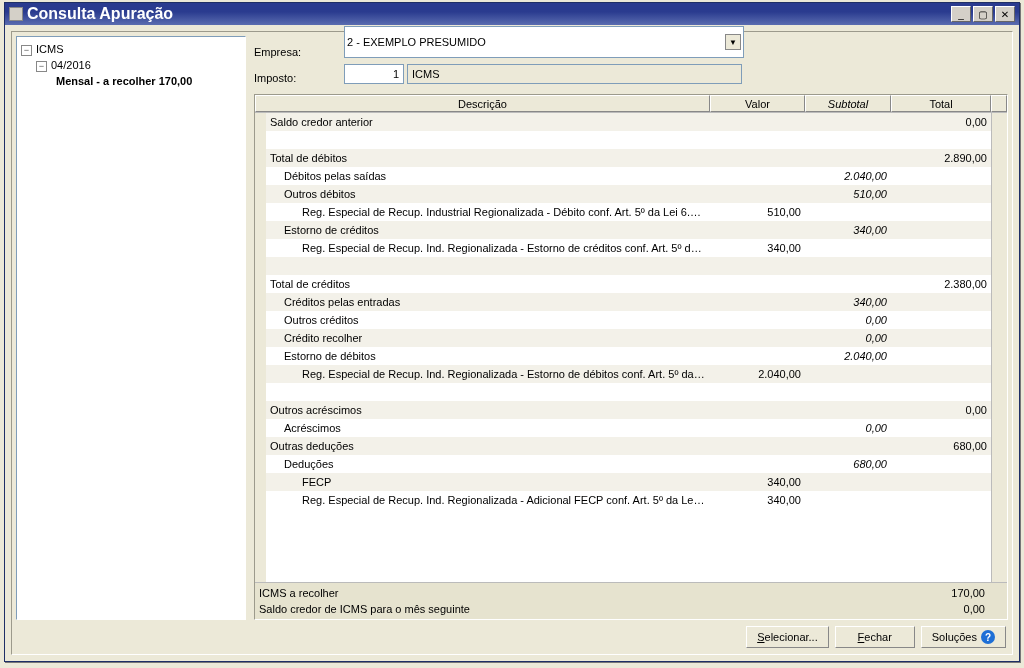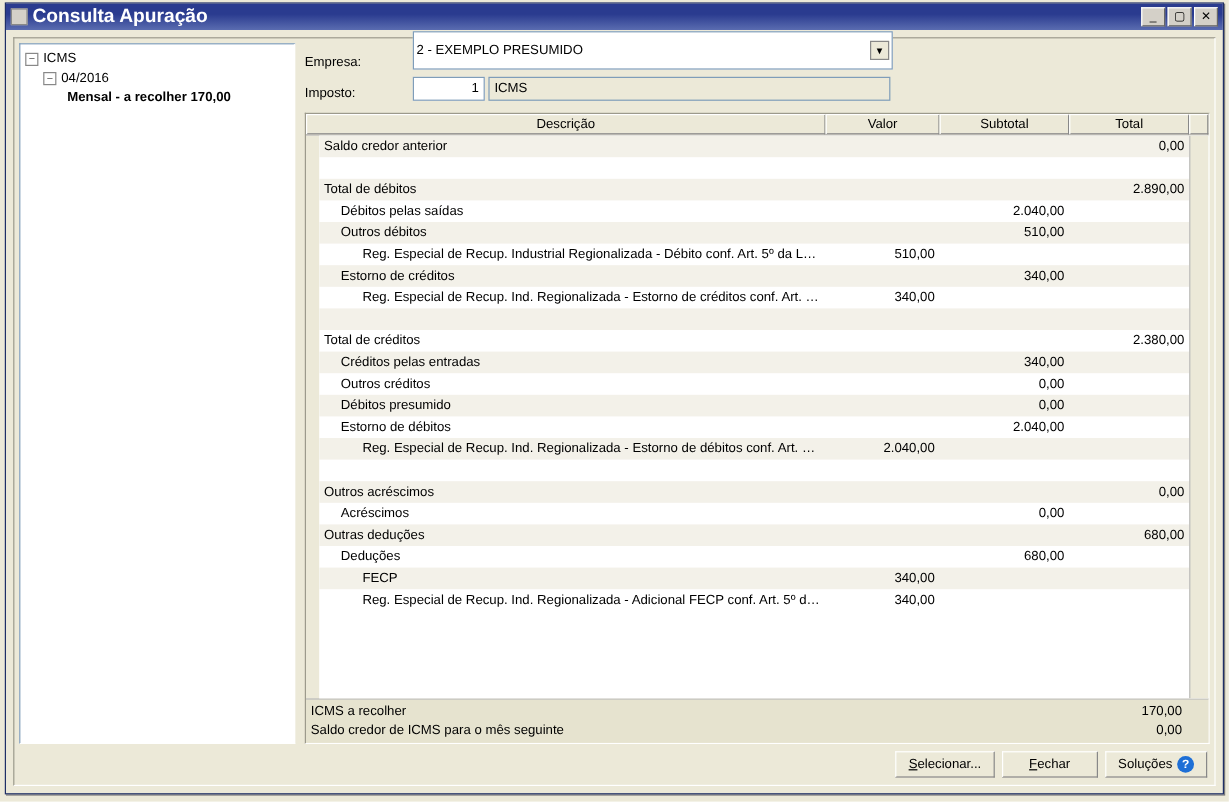--- a/index.html
+++ b/index.html
@@ -114,21 +114,21 @@
     display:flex; height:18px; background:#ece9d8;
     border-bottom:1px solid #bbb;
   }
   .th {
     border:1px solid #fff; border-right-color:#888; border-bottom-color:#888;
     display:flex; align-items:center; justify-content:center;
     font-weight:normal; background:#ece9d8;
   }
   .col-desc { flex:1; }
   .col-valor { width:95px; }
-  .col-sub   { width:108px; }
+  .col-sub   { width:86px;font-style:italic; }
   .col-total { width:100px; }
   .col-scroll{ width:16px; }
   .tbody {
     flex:1; overflow:hidden; position:relative; background:#fff;margin-left:11px;
   }
   .tr { display:flex; height:18px; align-items:center; }
   .striped:nth-child(odd){ background:#f3f1e9; }
   .td { padding:0 4px; overflow:hidden; white-space:nowrap; text-overflow:ellipsis; }
   .td-desc { flex:1; }
   .td-num  { text-align:right; }
@@ -301,21 +301,21 @@
                   <div class="col-scroll"></div>
                 </div>
                 <div class="tr striped">
                   <div class="td td-desc indent1">Outros créditos</div>
                   <div class="td td-num col-valor"></div>
                   <div class="td td-num col-sub">0,00</div>
                   <div class="td td-num col-total"></div>
                   <div class="col-scroll"></div>
                 </div>
                 <div class="tr striped">
-                  <div class="td td-desc indent1">Débitos presumido</div>
+                  <div class="td td-desc indent1">Crédito recolher</div>
                   <div class="td td-num col-valor"></div>
                   <div class="td td-num col-sub">0,00</div>
                   <div class="td td-num col-total"></div>
                   <div class="col-scroll"></div>
                 </div>
                 <div class="tr striped">
                   <div class="td td-desc indent1">Estorno de débitos</div>
                   <div class="td td-num col-valor"></div>
                   <div class="td td-num col-sub">2.040,00</div>
                   <div class="td td-num col-total"></div>

